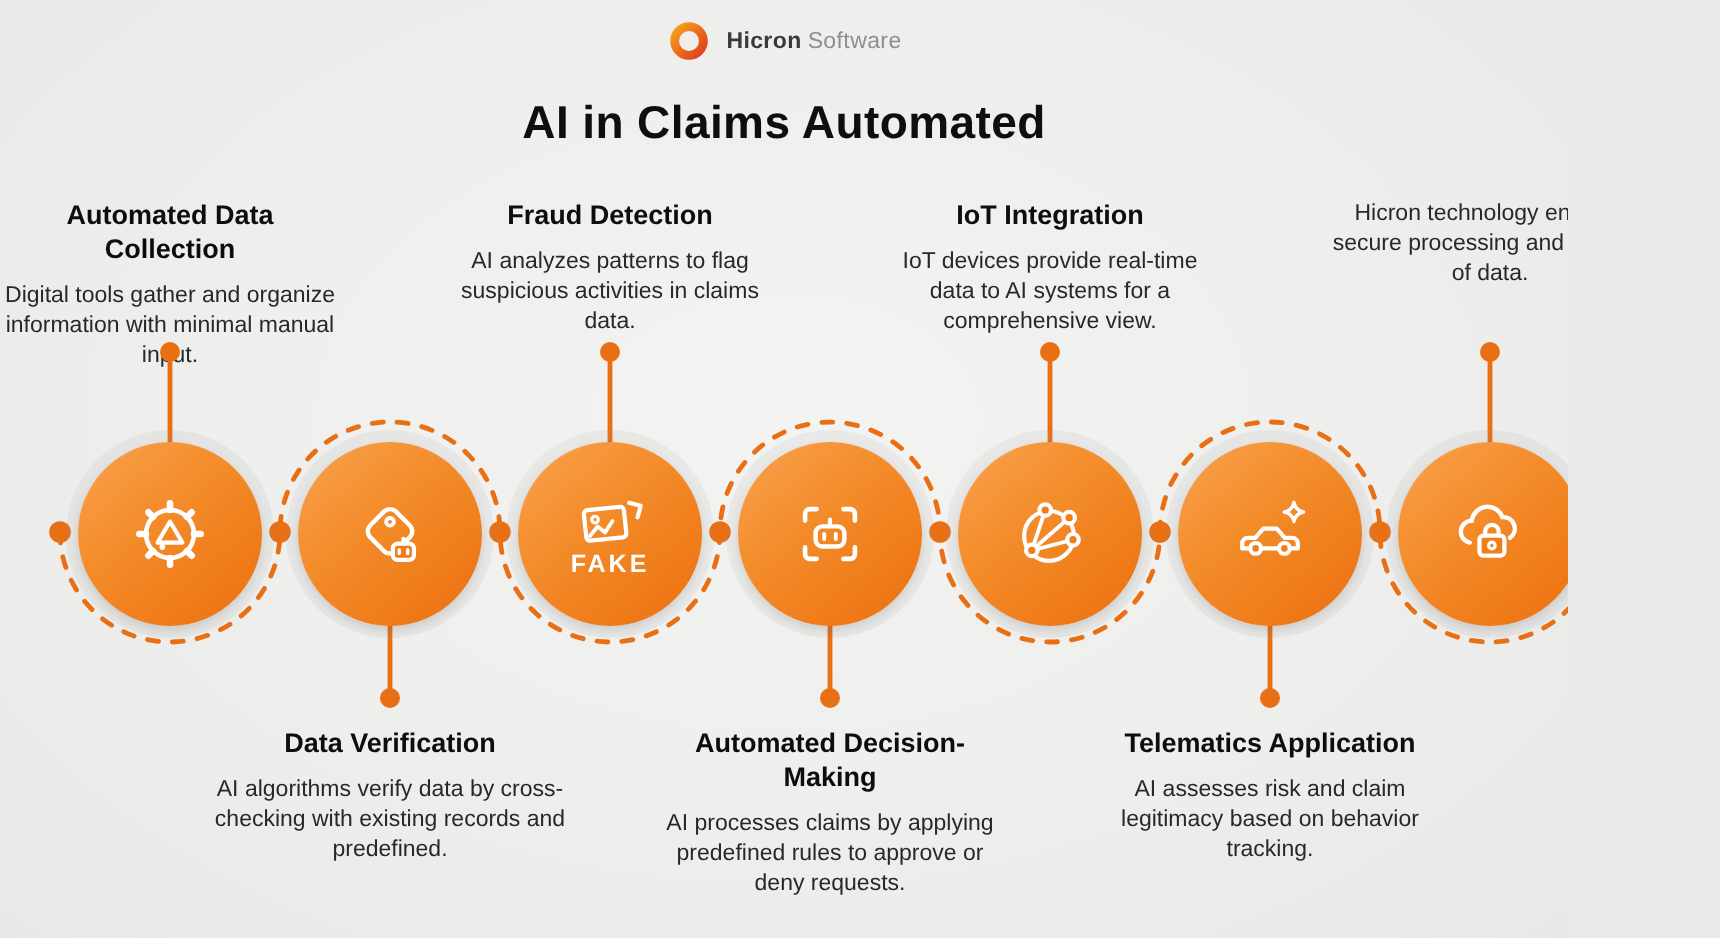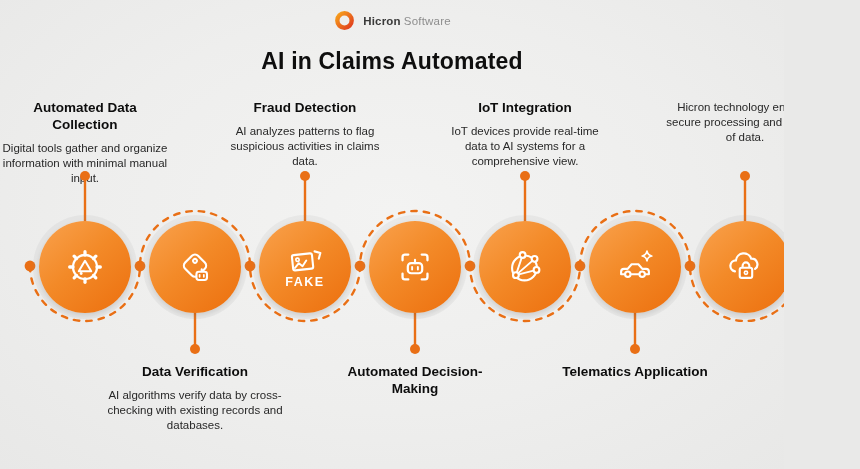--- a/index.html
+++ b/index.html
@@ -184,38 +184,40 @@
     </svg>
   </div>
 
   <div class="textblock top" style="left:0px">
     <h3 class="step-title">Automated Data Collection</h3>
     <p class="step-desc">Digital tools gather and organize information with minimal manual input.</p>
   </div>
 
   <div class="textblock bottom" style="left:105px">
     <h3 class="step-title">Data Verification</h3>
-    <p class="step-desc">AI algorithms verify data by cross-checking with existing records and databases.</p>
+    <p class="step-desc">AI algorithms verify data by cross-checking with existing records and predefined.</p>
   </div>
 
   <div class="textblock top" style="left:220px">
     <h3 class="step-title">Fraud Detection</h3>
     <p class="step-desc">AI analyzes patterns to flag suspicious activities in claims data.</p>
   </div>
 
   <div class="textblock bottom" style="left:325px">
     <h3 class="step-title">Automated Decision-Making</h3>
+    <p class="step-desc">AI processes claims by applying predefined rules to approve or deny requests.</p>
   </div>
 
   <div class="textblock top" style="left:440px">
     <h3 class="step-title">IoT Integration</h3>
     <p class="step-desc">IoT devices provide real-time data to AI systems for a comprehensive view.</p>
   </div>
 
   <div class="textblock bottom" style="left:545px">
     <h3 class="step-title">Telematics Application</h3>
+    <p class="step-desc">AI assesses risk and claim legitimacy based on behavior tracking.</p>
   </div>
 
   <div class="textblock top" style="left:660px">
     <p class="step-desc">Hicron technology enables secure processing and storage of data.</p>
   </div>
 
 </div>
 
 </body></html>

